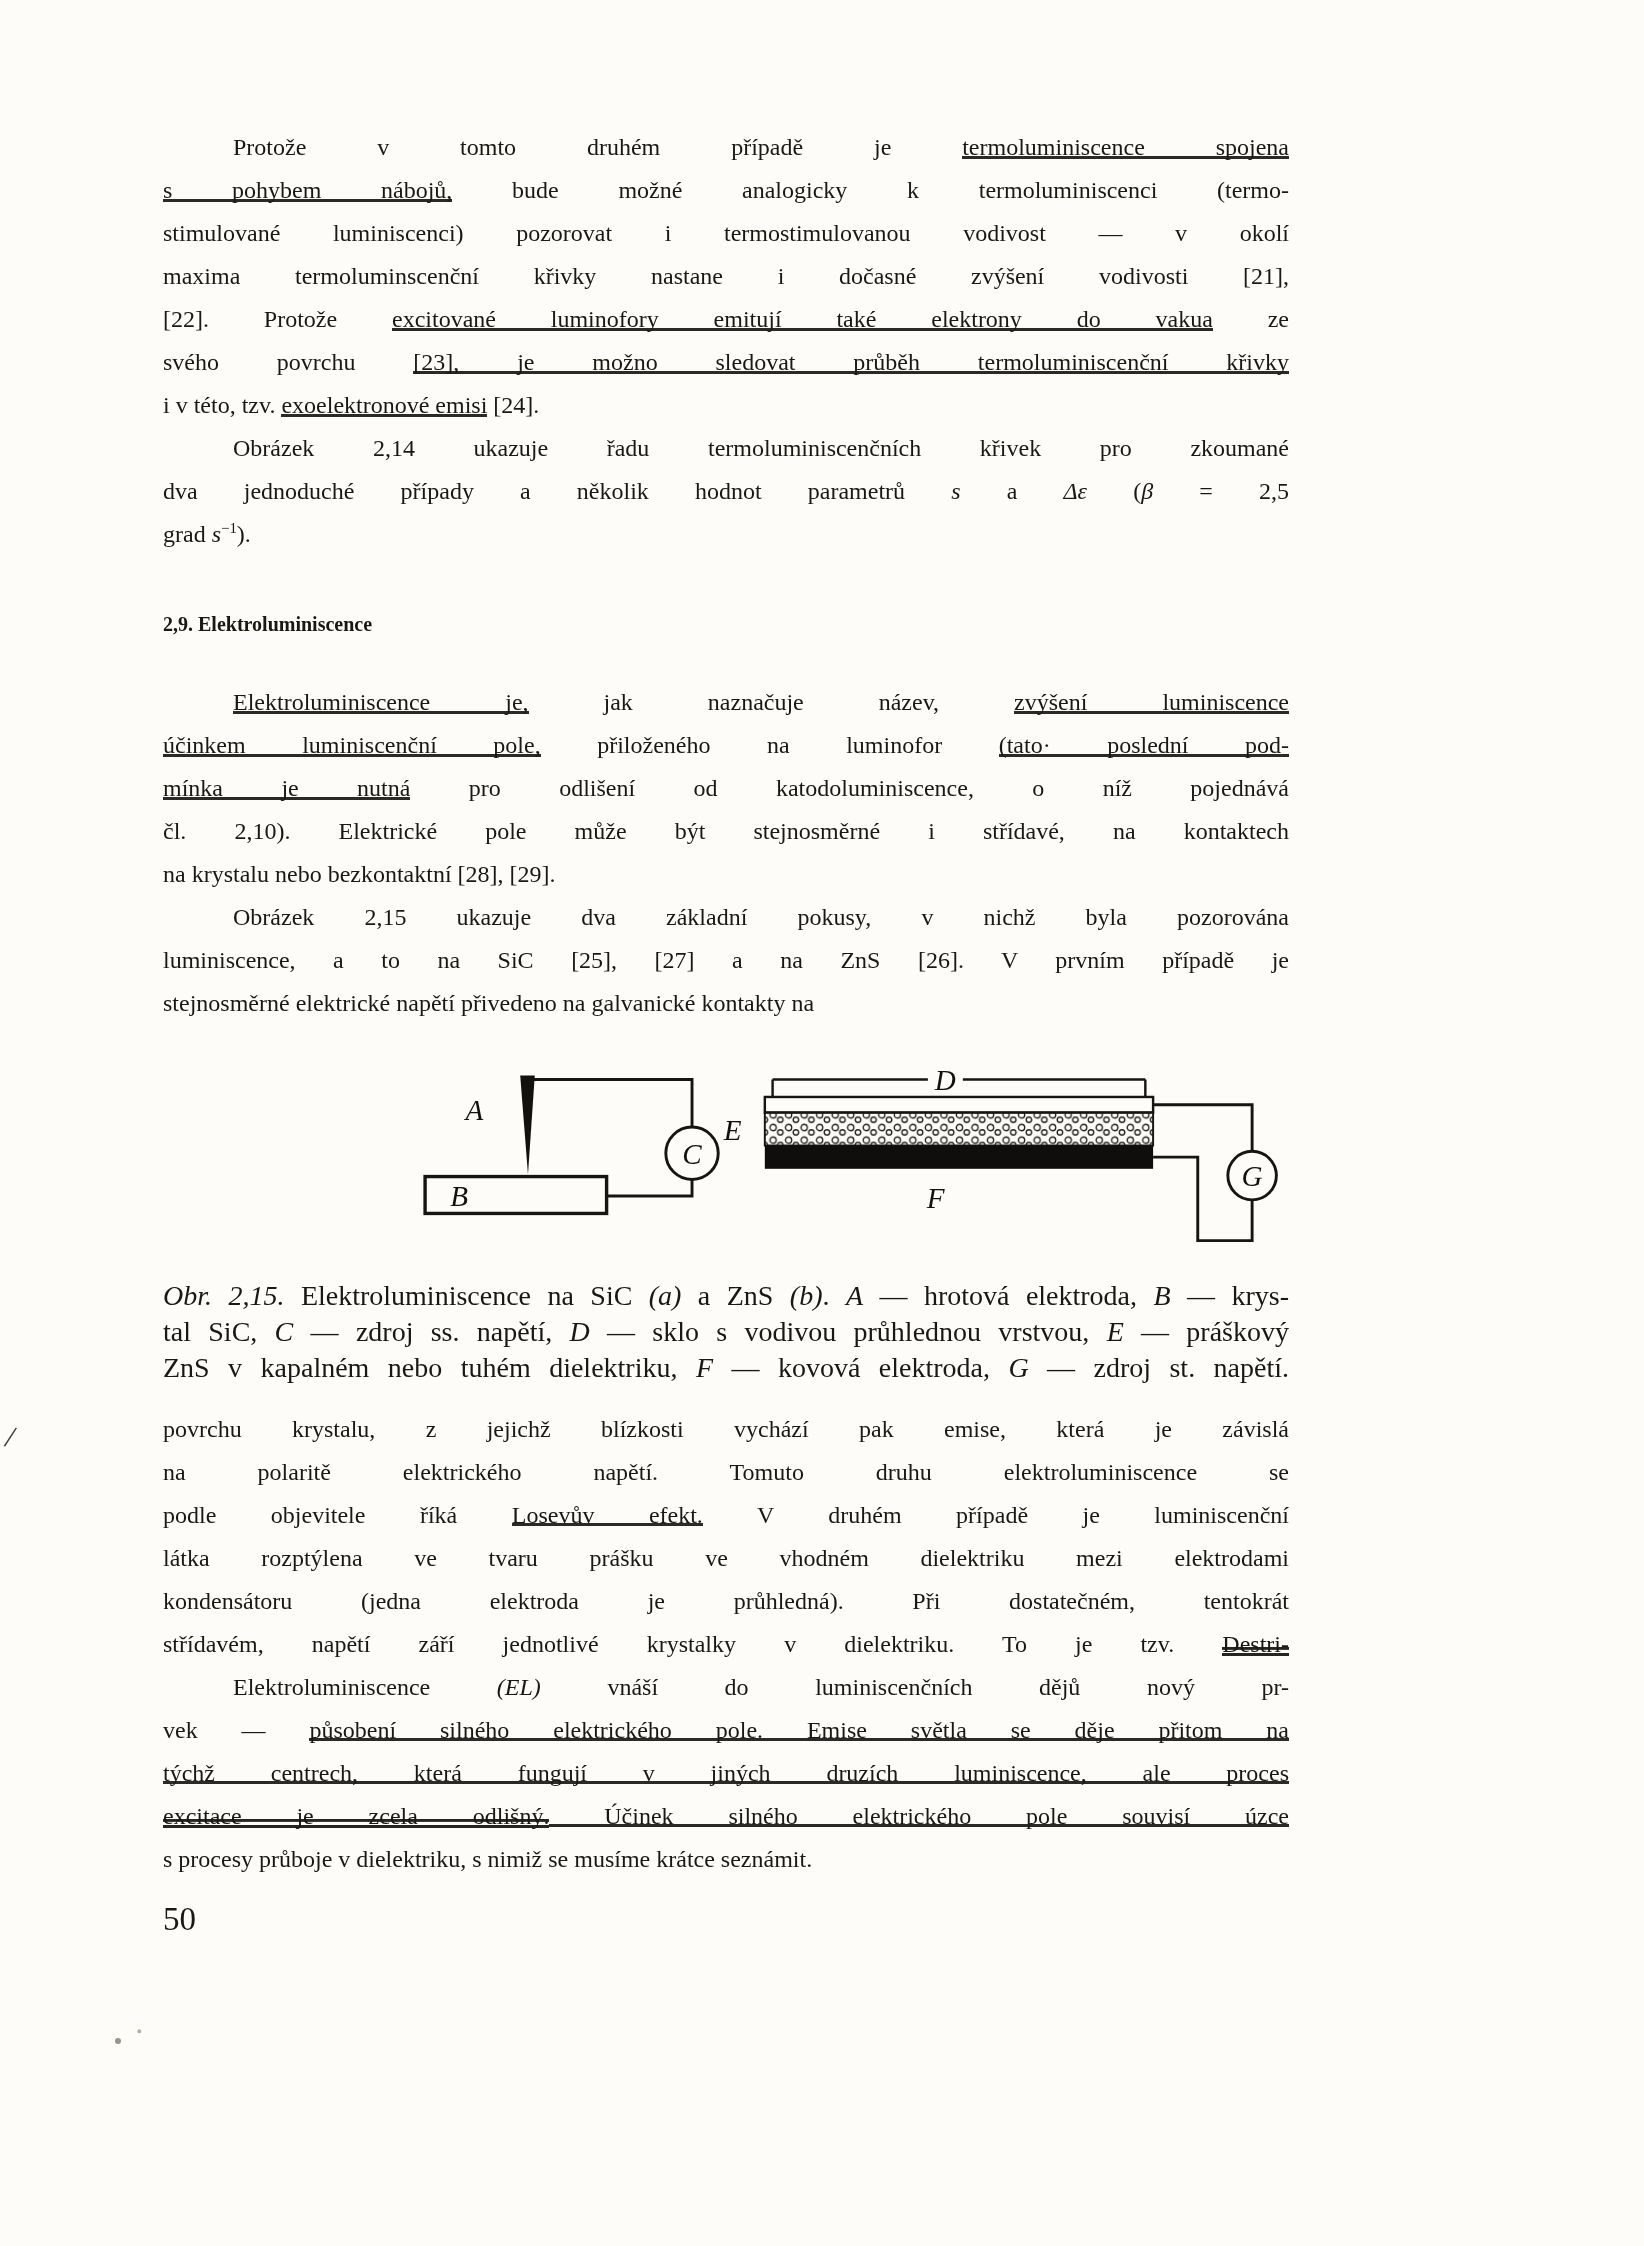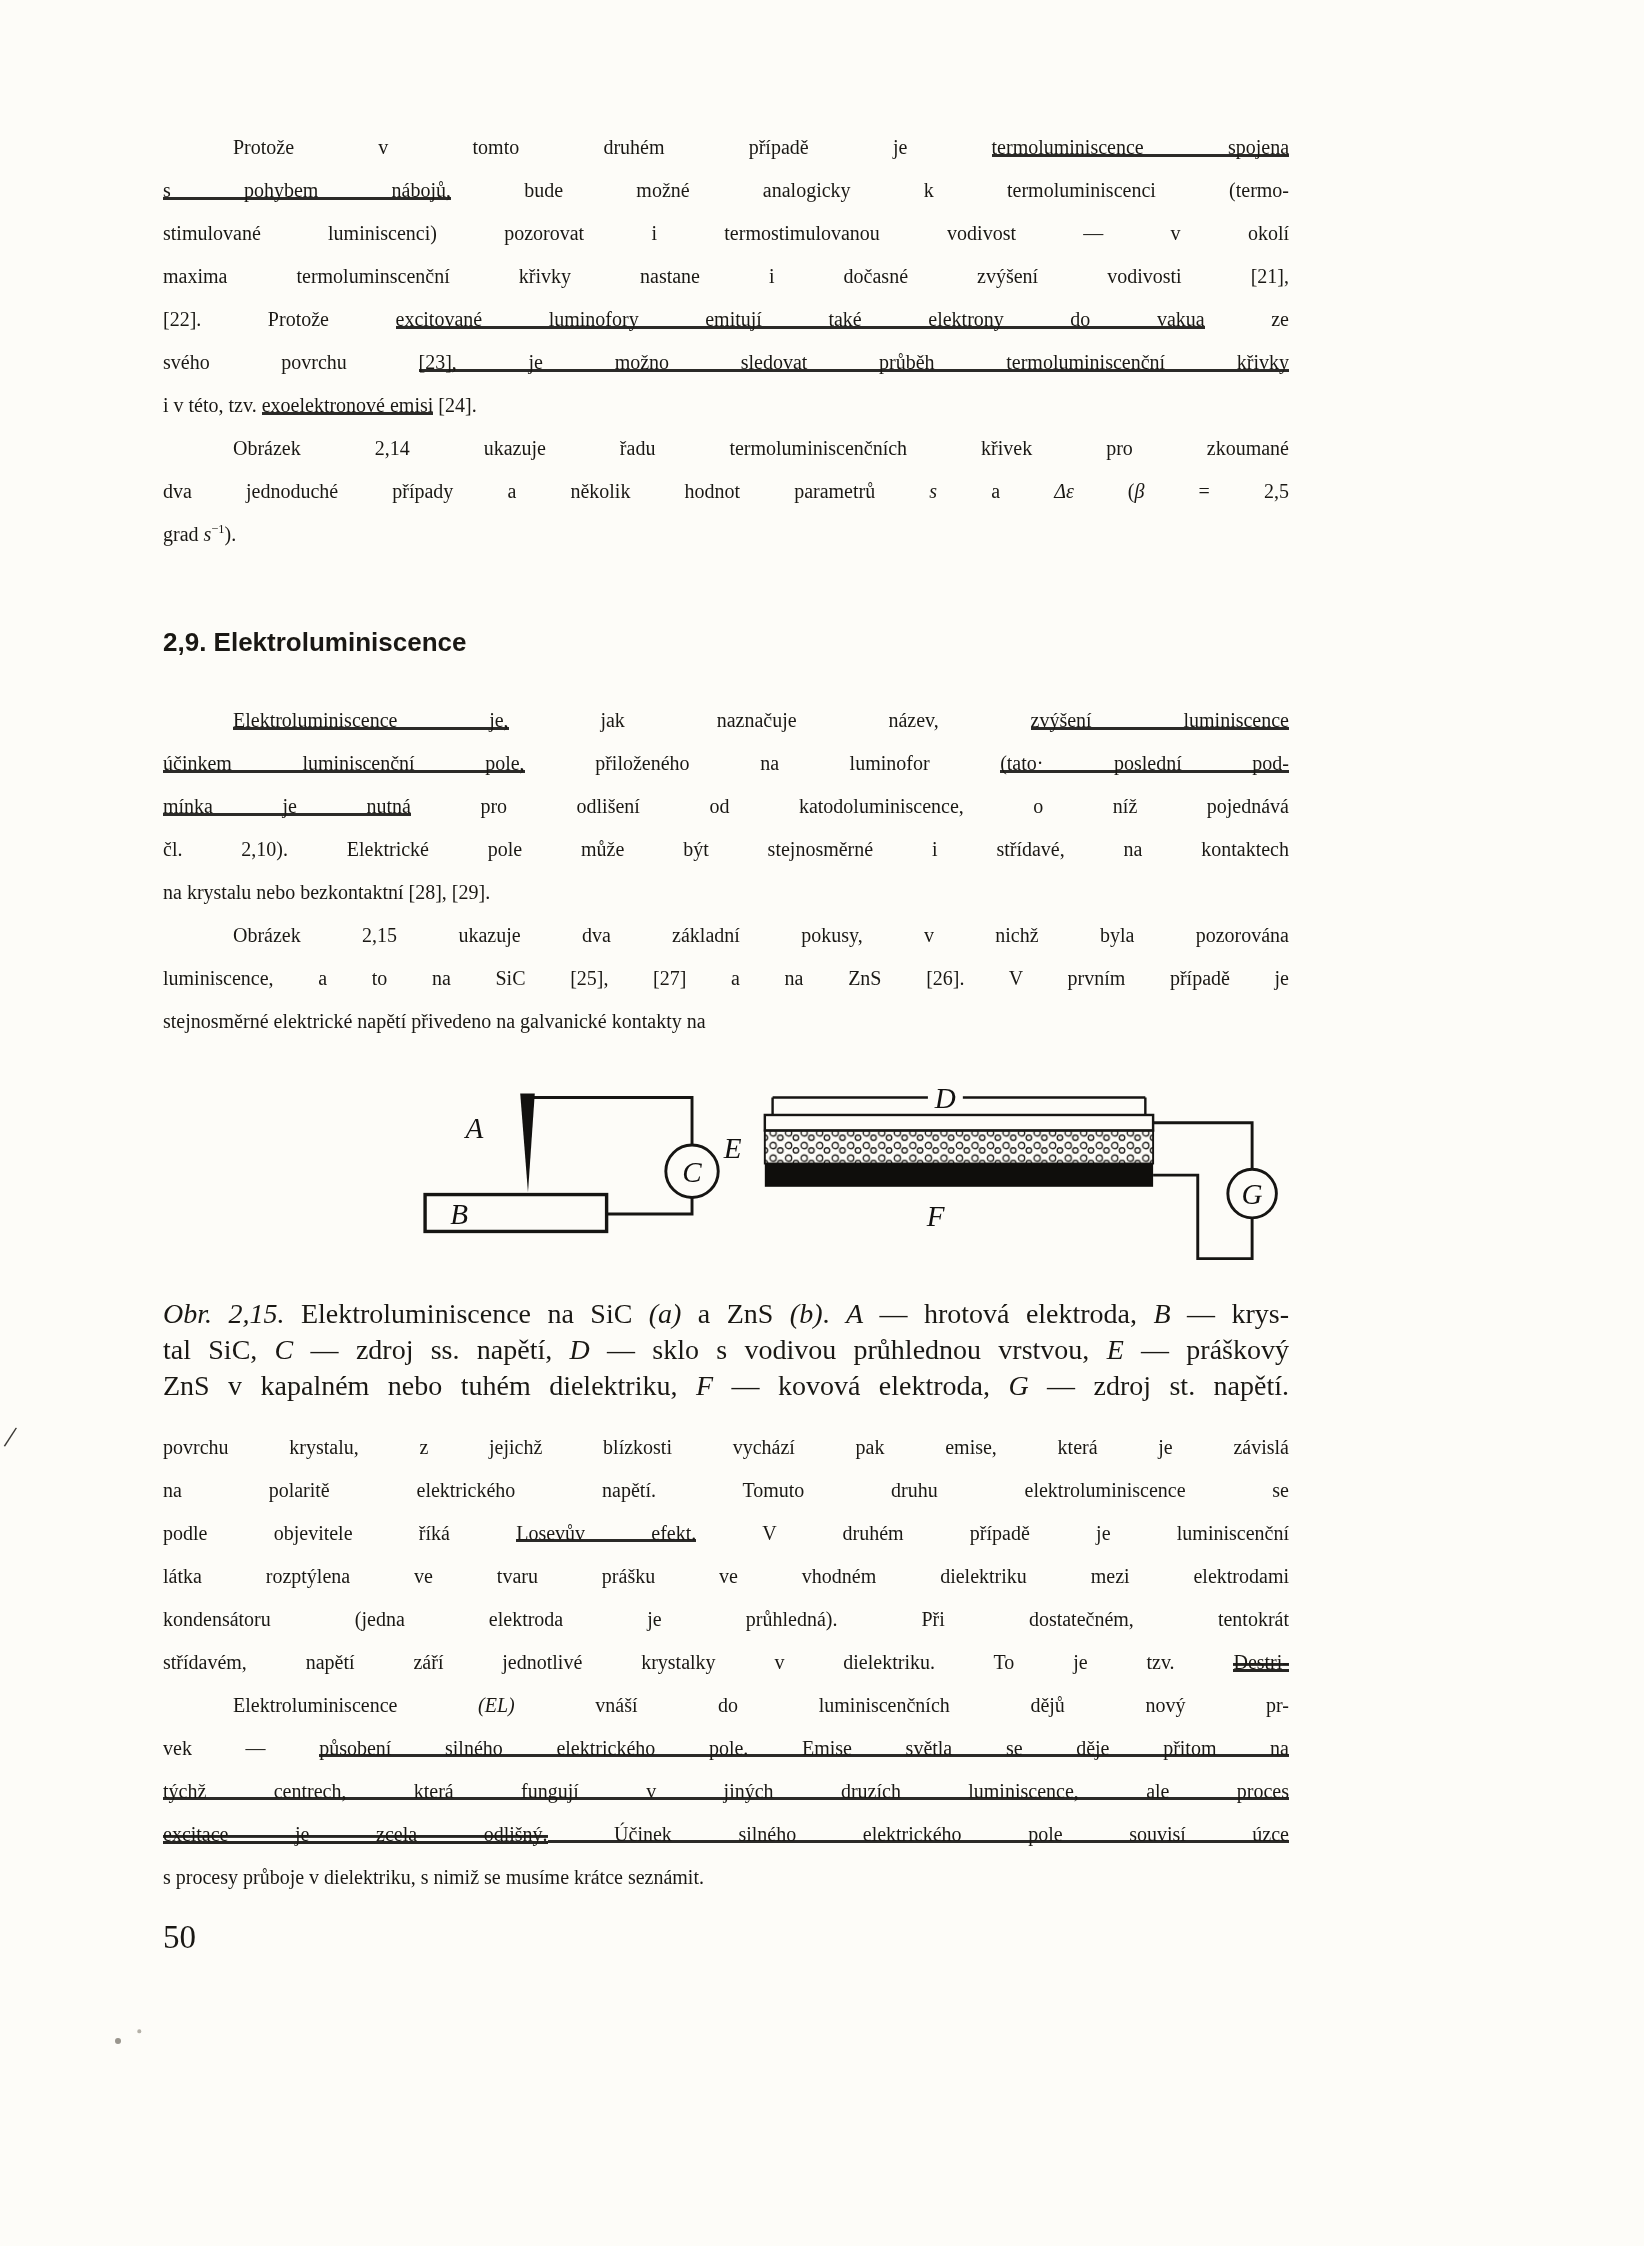--- a/index.html
+++ b/index.html
@@ -7,21 +7,21 @@
     position:relative;
     width:1645px; height:2246px;
     margin:0 auto;
     background:#fdfcf8;
     font-family:"Liberation Serif","DejaVu Serif",serif;
     color:#1a1814;
     overflow:hidden;
   }
   .column { position:absolute; left:163px; top:126px; width:1126px; }
 
-  .para { font-size:20px; line-height:43px; margin:0; }
+  .para { font-size:24px; line-height:43px; margin:0; }
   .tline { text-align:justify; text-align-last:justify; }
   .tline-last { text-align-last:left; }
   .tline-indent { text-indent:70px; }
   .tline sup { font-size:0.62em; line-height:0; }
 
   
   .seg-u {
     background-image:linear-gradient(#2b2a28,#2b2a28);
     background-size:100% 3.4px;
     background-position:0 calc(100% - 1px);
@@ -29,23 +29,23 @@
   }
   .seg-u2 {
     background-image:linear-gradient(#262522,#262522),linear-gradient(#262522,#262522);
     background-size:100% 3.4px,100% 2.9px;
     background-position:0 100%,0 calc(100% - 6.8px);
     background-repeat:no-repeat;
   }
   .seg-i { font-style:italic; }
 
   .heading {
-    font-family:Liberation Sans, sans-serif;
-    font-weight:700; font-size:26px; line-height:39px;
-    margin:67px 0 37px 0;
+    font-family:Liberation Serif, serif;
+    font-weight:700; font-size:20px; line-height:39px;
+    margin:49px 0 37px 0;
   }
 
   .figure { margin:35px 0 5.8px 0; }
   .figure svg { display:block; }
   .figlabel {
     font-family:"Liberation Serif","DejaVu Serif",serif;
     font-style:italic; font-size:30px; fill:#121110;
   }
 
   .caption { font-size:28px; line-height:36px; margin-top:13.6px; }

